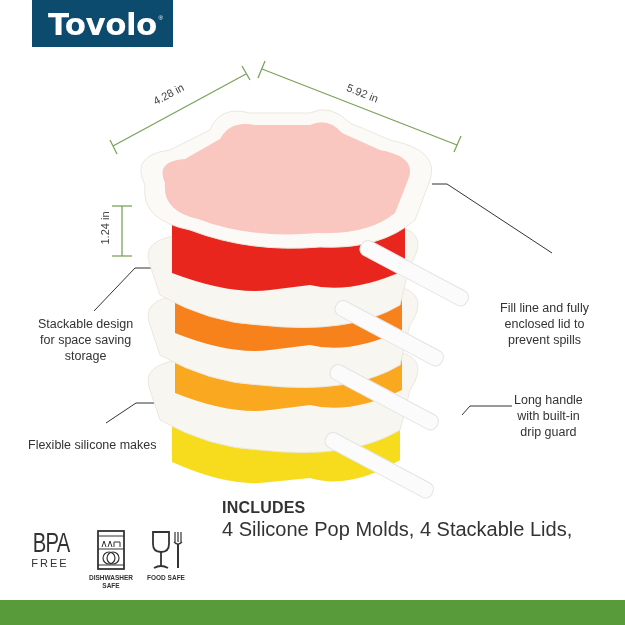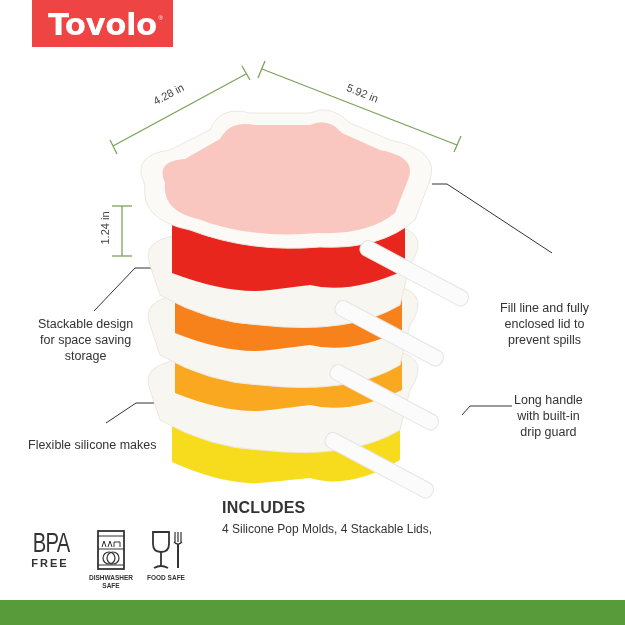--- a/index.html
+++ b/index.html
@@ -1,30 +1,30 @@
 <!DOCTYPE html>
 <html><head>
 <meta charset="utf-8">
 <style>
   html, body { margin:0; padding:0; }
   body { width:625px; height:625px; background:#ffffff; position:relative; overflow:hidden; font-family:"Liberation Sans", sans-serif; color:#333; }
-  .logo { position:absolute; left:32px; top:0; width:141px; height:47px; background:#ef4444; display:flex; align-items:center; justify-content:center;text-align:center; }
+  .logo { position:absolute; left:32px; top:0; width:141px; height:47px; background:#0c4a6e; display:flex; align-items:center; justify-content:center;text-align:center; }
   .logo span { color:#fff; font-family:"DejaVu Sans", sans-serif; font-weight:bold; font-size:31px; letter-spacing:-0.5px; }
   .logo sup { color:#fff; font-size:6px; position:absolute; right:10px; top:15px; }
   .dim { position:absolute; font-size:11px; color:#444; white-space:nowrap; }
   .callout { position:absolute; font-size:12.5px; line-height:16px; color:#333; text-align:center; white-space:nowrap; }
   svg.overlay { position:absolute; left:0; top:0; }
   .bpa { position:absolute; left:27px; top:530px; width:46px; text-align:center; }
   .bpa .big { font-family:"Liberation Sans Narrow","Liberation Sans", sans-serif; font-size:27px; line-height:26px; color:#333; transform:scaleX(0.75); display:block; letter-spacing:-1px; }
-  .bpa .small { font-size:11px; letter-spacing:2px; color:#333; font-weight:bold; display:block; margin-top:1px; }
+  .bpa .small { font-size:11px; letter-spacing:2px; color:#333; font-weight:normal; display:block; margin-top:1px; }
   .icon-box { position:absolute; text-align:center; }
   .icon-label { font-size:6.5px; font-weight:bold; color:#333; line-height:8px; display:block; }
   .includes { position:absolute; left:222px; top:499px; }
   .includes h2 { margin:0; font-size:16px; font-weight:bold; color:#333; letter-spacing:0.2px; }
-  .includes p { margin:3px 0 0 0; font-size:12px; line-height:19px; color:#333; }
+  .includes p { margin:3px 0 0 0; font-size:20px; line-height:19px; color:#333; }
   .footer-bar { position:absolute; left:0; top:600px; width:625px; height:25px; background:#589b3b; }
 </style>
 </head>
 <body>
 
 <div class="logo">
   <span>Tovolo</span>
   <sup>®</sup>
 </div>
 

